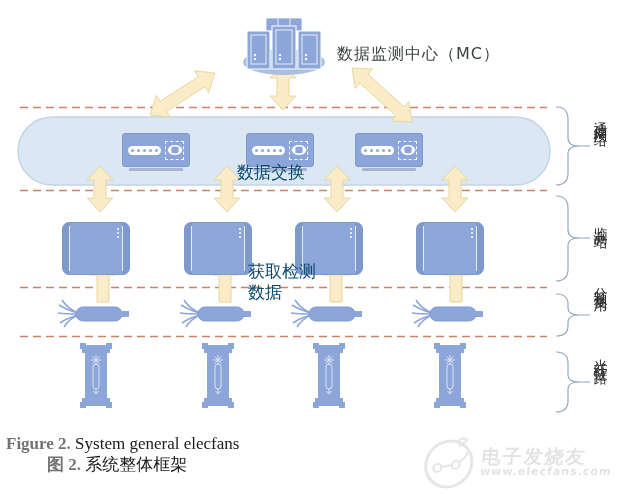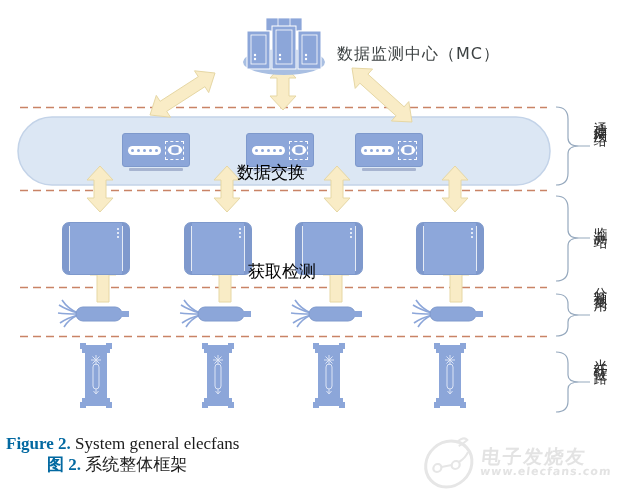--- a/index.html
+++ b/index.html
@@ -23,32 +23,32 @@
   .station{position:absolute;width:68px;height:53px;border:1px solid #7E99CC;border-radius:7px;
           box-sizing:border-box;
           background:linear-gradient(90deg,#7F99CD 0 7px,#8DA7DA 7px calc(100% - 7px),#7F99CD calc(100% - 7px));}
   .station::before{content:"";position:absolute;top:3px;bottom:3px;left:6px;
           border-left:1px solid rgba(255,255,255,.8);}
   .station::after{content:"";position:absolute;top:3px;bottom:3px;right:6px;
           border-right:1px solid rgba(255,255,255,.8);}
   .station .dots{position:absolute;top:5px;right:10px;display:flex;flex-direction:column;gap:2px;}
   .station .dots i{width:2px;height:2px;background:#fff;border-radius:50%;}
 
-  .diagram-text{position:absolute;color:#000000;}
+  .diagram-text{position:absolute;color:#0c4a6e;}
   .center-label{left:337px;top:44px;font-size:16px;color:#3C4142;letter-spacing:1px;}
   .exchange-label{left:237px;top:161px;font-size:17px;}
   .acquire-label{left:248px;top:261px;width:94px;text-align:left;font-size:17px;line-height:21px;}
 
   .vlabel{position:absolute;left:592px;writing-mode:vertical-rl;text-orientation:upright;
           font-size:14px;letter-spacing:4px;color:#2b2b2b;}
 
   .caption{position:absolute;left:6px;top:433px;font-family:"Liberation Serif","DejaVu Serif",serif;
           color:#1a1a1a;}
   .caption .line{font-size:17px;line-height:21px;}
-  .caption .prefix{color:#0369a1;font-weight:bold;}
+  .caption .prefix{color:#737373;font-weight:bold;}
   .caption .zh{font-size:17px;margin-left:41px;}
 
   .watermark{position:absolute;right:6px;bottom:4px;display:flex;align-items:center;gap:4px;
           color:#E3E3E3;transform:skewX(-6deg);}
   .watermark .wm-text{display:flex;flex-direction:column;line-height:1.1;}
   .watermark .wm-brand{font-size:19px;font-weight:bold;letter-spacing:2px;}
   .watermark .wm-site{font-size:11px;font-weight:bold;letter-spacing:1px;}
 </style>
 </head>
 <body>
@@ -236,20 +236,21 @@
         <i></i>
         <i></i>
         <i></i>
       </span>
     </div>
 
   <div class="diagram-text center-label">数据监测中心（MC）</div>
   <div class="diagram-text exchange-label">数据交换</div>
   <div class="diagram-text acquire-label">
     <div>获取检测</div>
+    <div>数据</div>
   </div>
 
   <div class="vlabel" style="top:110px;">通信网络</div>
   <div class="vlabel" style="top:216px;">监测站</div>
   <div class="vlabel" style="top:276px;">分频复用</div>
   <div class="vlabel" style="top:348px;">光纤链路</div>
 
   <div class="caption">
     <div class="line"><span class="prefix">Figure 2.</span><span> System general elecfans</span></div>
     <div class="line zh"><span class="prefix">图 2.</span><span> 系统整体框架</span></div>

